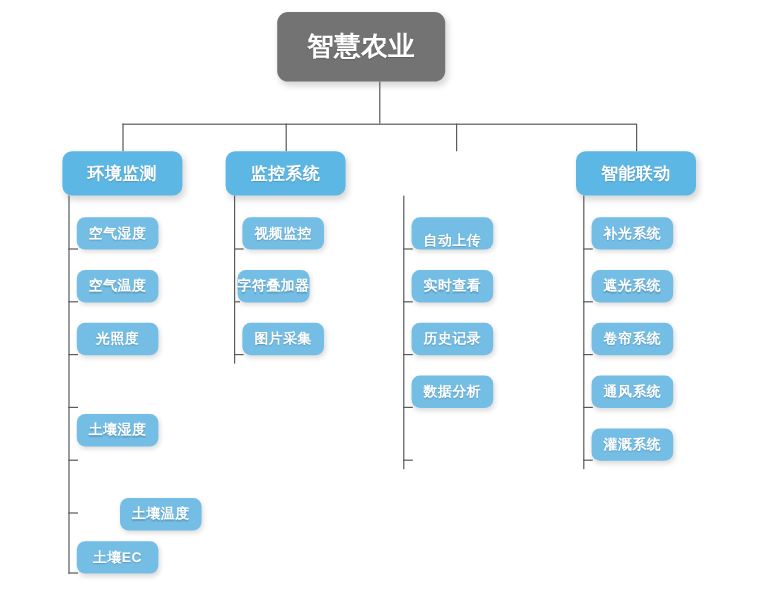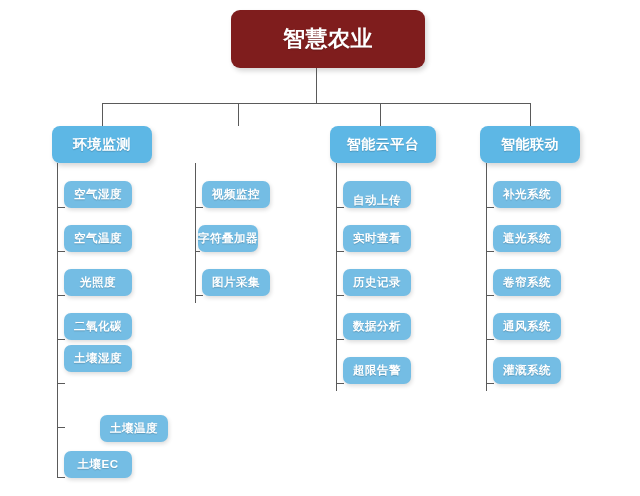--- a/index.html
+++ b/index.html
@@ -34,24 +34,24 @@
     align-items: center;
     justify-content: center;
     color: #ffffff;
     text-align: center;
     white-space: nowrap;
     letter-spacing: 0.5px;
     text-shadow: 0 1px 1px rgba(0,0,0,0.18);
   }
 
   .node.root {
-    width: 194px;
+    width: 140px;
     height: 58px;
     border-radius: 9px;
-    background: #7f1d1d;
+    background: #737373;
     font-size: 22px;
     font-weight: bold;
     box-shadow: 2px 3px 5px rgba(0,0,0,0.16);
   }
 
   .node.branch {
     width: 100px;
     height: 37px;
     border-radius: 8px;
     background: #5db7e5;
@@ -102,60 +102,57 @@
   <div class="node leaf" style="left:64px; top:225px;">
     <span>空气温度</span>
   </div>
   <div class="line h" style="left:57px; top:251px; width:8px;"></div>
 
   <div class="node leaf" style="left:64px; top:269px;">
     <span>光照度</span>
   </div>
   <div class="line h" style="left:57px; top:295px; width:8px;"></div>
 
-  <div class="node leaf" style="left:64px; top:313px;">
-    <span>二氧化碳</span>
-  </div>
   <div class="line h" style="left:57px; top:339px; width:8px;"></div>
 
   <div class="node leaf" style="left:64px; top:345px;">
     <span>土壤湿度</span>
   </div>
   <div class="line h" style="left:57px; top:383px; width:8px;"></div>
 
   <div class="node leaf" style="left:64px; top:415px;margin-left:36px;">
     <span>土壤温度</span>
   </div>
   <div class="line h" style="left:57px; top:427px; width:8px;"></div>
 
   <div class="node leaf" style="left:64px; top:451px;">
     <span>土壤EC</span>
   </div>
   <div class="line h" style="left:57px; top:477px; width:8px;"></div>
 
+  <div class="node branch" style="left:188px; top:126px;">
+    <span>监控系统</span>
+  </div>
   <div class="line v" style="left:195px; top:163px; height:140px;"></div>
 
   <div class="node leaf" style="left:202px; top:181px;">
     <span>视频监控</span>
   </div>
   <div class="line h" style="left:195px; top:207px; width:8px;"></div>
 
   <div class="node leaf" style="left:198px; top:225px; width:60px;">
     <span>字符叠加器</span>
   </div>
   <div class="line h" style="left:195px; top:251px; width:5px;"></div>
 
   <div class="node leaf" style="left:202px; top:269px;">
     <span>图片采集</span>
   </div>
   <div class="line h" style="left:195px; top:295px; width:8px;"></div>
 
-  <div class="node branch" style="left:330px; top:126px; width:106px;">
-    <span>智能云平台</span>
-  </div>
   <div class="line v" style="left:336px; top:163px; height:228px;"></div>
 
   <div class="node leaf" style="left:343px; top:181px;align-items:flex-end;">
     <span>自动上传</span>
   </div>
   <div class="line h" style="left:336px; top:207px; width:8px;"></div>
 
   <div class="node leaf" style="left:343px; top:225px;">
     <span>实时查看</span>
   </div>
@@ -164,23 +161,20 @@
   <div class="node leaf" style="left:343px; top:269px;">
     <span>历史记录</span>
   </div>
   <div class="line h" style="left:336px; top:295px; width:8px;"></div>
 
   <div class="node leaf" style="left:343px; top:313px;">
     <span>数据分析</span>
   </div>
   <div class="line h" style="left:336px; top:339px; width:8px;"></div>
 
-  <div class="node leaf" style="left:343px; top:357px;">
-    <span>超限告警</span>
-  </div>
   <div class="line h" style="left:336px; top:383px; width:8px;"></div>
 
   <div class="node branch" style="left:480px; top:126px;">
     <span>智能联动</span>
   </div>
   <div class="line v" style="left:486px; top:163px; height:228px;"></div>
 
   <div class="node leaf" style="left:493px; top:181px;">
     <span>补光系统</span>
   </div>

